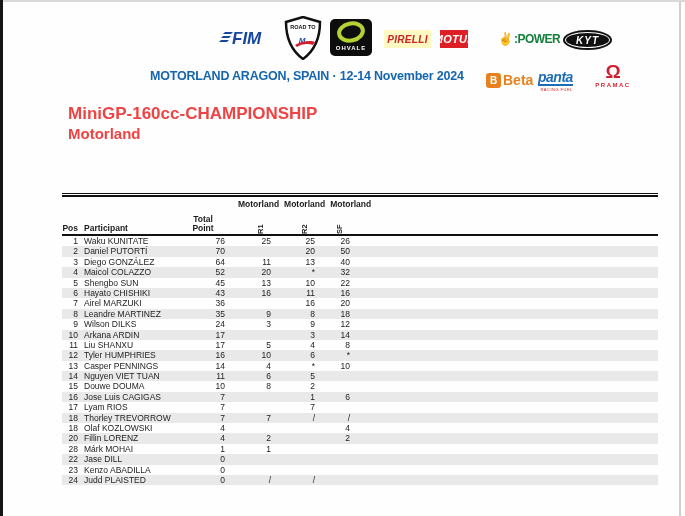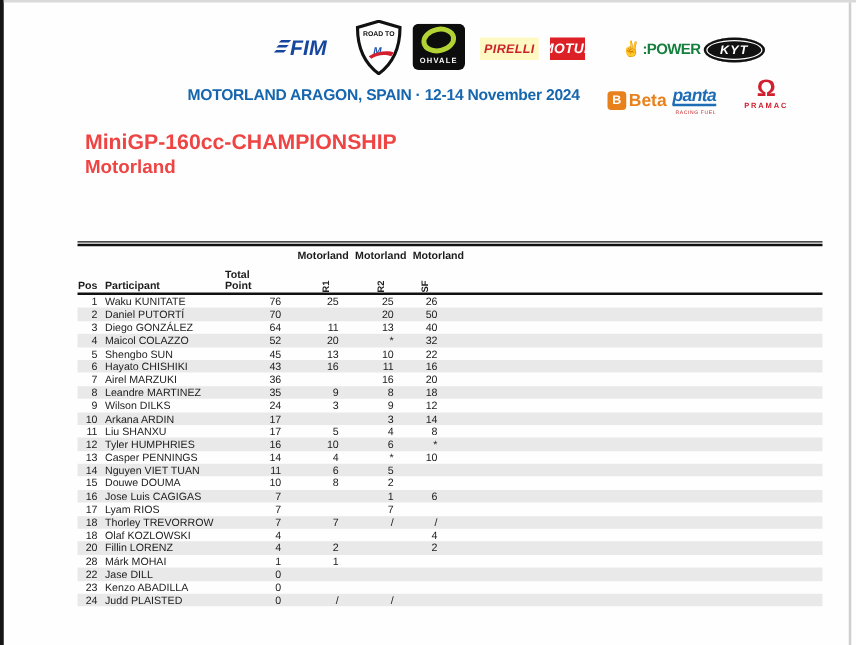--- a/index.html
+++ b/index.html
@@ -50,21 +50,21 @@
   .results { position:absolute; left:62px; top:193px; width:596px; color:#1c1c1c; }
   .dblline { height:4px; border-top:1.5px solid #111; border-bottom:2px solid #111; }
   .tgrid   { display:grid; grid-template-columns:18px 100px 47px 46px 44px 35px 1fr; }
   .group-header { height:13px; display:flex; padding-left:176px; gap:5px; align-items:center; }
   .group-header span { font-weight:bold; font-size:8.5px; white-space:nowrap; }
   .col-header { height:26px; border-bottom:2px solid #111; font-weight:bold; font-size:8.5px; }
   .col-header .cell { align-self:end; padding-bottom:1px; }
   .c-pos  { text-align:right; padding-right:2px; }
   .c-part { text-align:left; padding-left:4px; white-space:nowrap; }
   .c-num  { text-align:right; padding-right:2px; }
-  .total-head { text-align:left; padding-right:1px; line-height:9px; }
+  .total-head { text-align:center; padding-right:1px; line-height:9px; }
   .rot { writing-mode:vertical-rl; transform:rotate(180deg); font-size:7.5px; font-weight:bold; justify-self:end; margin-right:8px; line-height:8px; }
   .trow { height:10.4px; font-size:8.5px; line-height:10.4px; }
   .trow:nth-child(even) { background:#e9e9e9; }
 </style>
 </head>
 <body>
 
 <div class="page">
   <div class="edge-left"></div>
   <div class="edge-top"></div>

